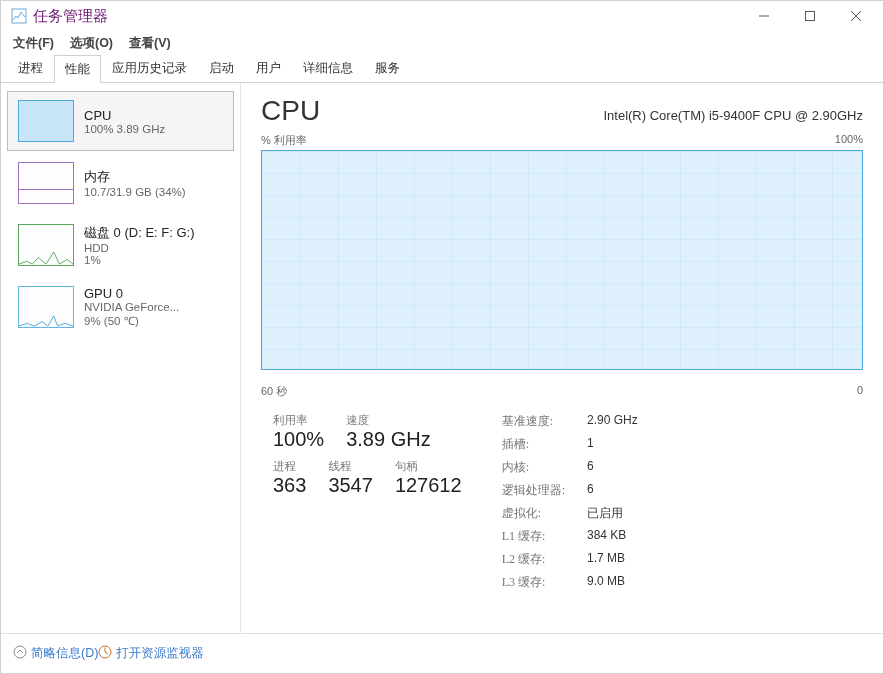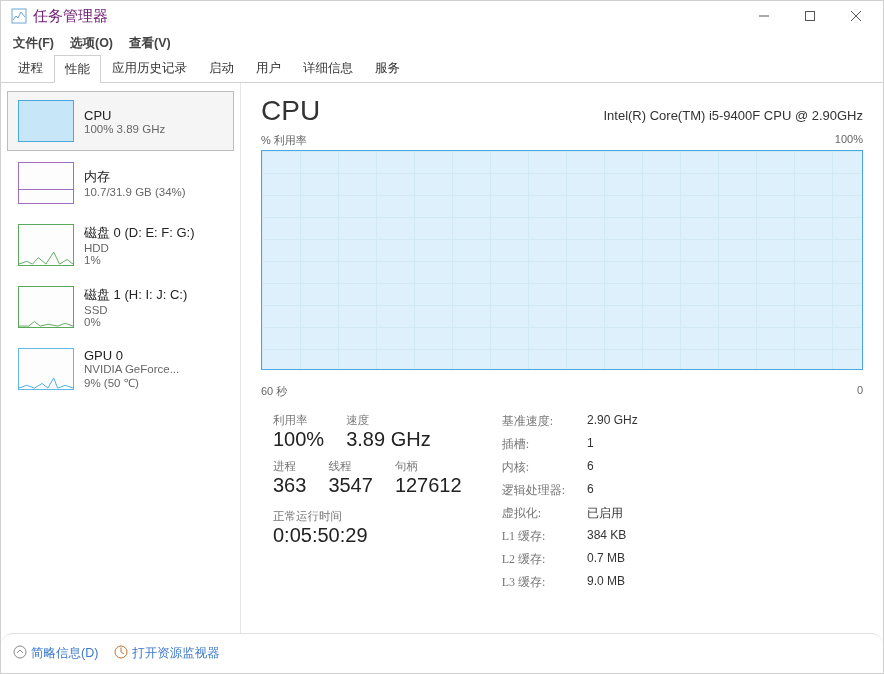--- a/index.html
+++ b/index.html
@@ -50,21 +50,21 @@
   .stat-row { display: flex; gap: 22px; }
   .stat { display: flex; flex-direction: column; }
   .stat .label { font-size: 11.5px; color: #777; }
   .stat .value { font-size: 20px; color: #222; }
   .uptime-label { font-size: 11.5px; color: #777; margin-top: 4px; }
   .uptime-value { font-size: 20px; color: #222; }
   .stats-right { display: grid; grid-template-columns: auto auto; column-gap: 22px; row-gap: 6px; font-size: 12px; align-content: start; }
   .stats-right .k { color: #777; font-family: Liberation Serif, serif; }
   .stats-right .v { color: #333; }
   
-  .footer { height: 40px; border-top: 1px solid #e0e0e0; display: flex; align-items: center; padding: 0 12px; gap: 16px; font-size: 12.5px; border-radius: 12px; }
+  .footer { height: 40px; border-top: 1px solid #e0e0e0; display: flex; align-items: center; padding: 0 12px; font-size: 12.5px; }
   .footer a { color: #3b78cc; text-decoration: none; cursor: default; }
   .footer .ficon { width: 14px; height: 14px; vertical-align: -2px; margin-right: 4px; }
   .thumb-cpu-fill { position:absolute; inset:0; background:#c7e6f8; }
   .thumb-line { position:absolute; left:0; right:0; height:1px; background:#4aa8dc; }
 </style>
 </head>
 <body>
 
 <div class="titlebar">
   <svg class="app-icon" viewBox="0 0 16 16">
@@ -137,32 +137,20 @@
             <polyline points="0,25 8,22 14,25 20,18 28,25 36,12 42,25 50,20 56,25" fill="none" stroke="#5aa85a" stroke-width="1"></polyline>
           </svg>
       </div>
       <div class="card-text">
         <div class="card-title">磁盘 0 (D: E: F: G:)</div>
         <div class="card-sub">HDD</div>
         <div class="card-sub2">1%</div>
       </div>
     </div>
 
-    <div class="card">
-      <div class="thumb" style="border-color:#5aa85a;">
-        <svg class="spark" viewBox="0 0 56 26" preserveAspectRatio="none">
-            <polyline points="0,25 10,25 16,20 22,25 30,23 40,25 48,22 56,25" fill="none" stroke="#5aa85a" stroke-width="1"></polyline>
-          </svg>
-      </div>
-      <div class="card-text">
-        <div class="card-title">磁盘 1 (H: I: J: C:)</div>
-        <div class="card-sub">SSD</div>
-        <div class="card-sub2">0%</div>
-      </div>
-    </div>
 
 
     <div class="card">
       <div class="thumb" style="border-color:#62b6e8;">
         <svg class="spark" viewBox="0 0 56 26" preserveAspectRatio="none">
             <polyline points="0,25 8,22 16,25 24,20 30,25 36,14 40,25 48,22 56,25" fill="none" stroke="#4aa8dc" stroke-width="1"></polyline>
           </svg>
       </div>
       <div class="card-text">
         <div class="card-title">GPU 0</div>
@@ -211,42 +199,38 @@
             <span class="value">363</span>
           </div>
           <div class="stat">
             <span class="label">线程</span>
             <span class="value">3547</span>
           </div>
           <div class="stat">
             <span class="label">句柄</span>
             <span class="value">127612</span>
           </div>
-        </div>
-        <div>
-          <div class="uptime-label">正常运行时间</div>
-          <div class="uptime-value">0:05:50:29</div>
         </div>
       </div>
 
       <div class="stats-right">
         <span class="k">基准速度:</span>
           <span class="v">2.90 GHz</span>
         <span class="k">插槽:</span>
           <span class="v">1</span>
         <span class="k">内核:</span>
           <span class="v">6</span>
         <span class="k">逻辑处理器:</span>
           <span class="v">6</span>
         <span class="k">虚拟化:</span>
           <span class="v">已启用</span>
         <span class="k">L1 缓存:</span>
           <span class="v">384 KB</span>
         <span class="k">L2 缓存:</span>
-          <span class="v">0.7 MB</span>
+          <span class="v">1.7 MB</span>
         <span class="k">L3 缓存:</span>
           <span class="v">9.0 MB</span>
       </div>
     </div>
   </div>
 </div>
 
 <div class="footer">
   <a>
     <svg class="ficon" viewBox="0 0 14 14">

